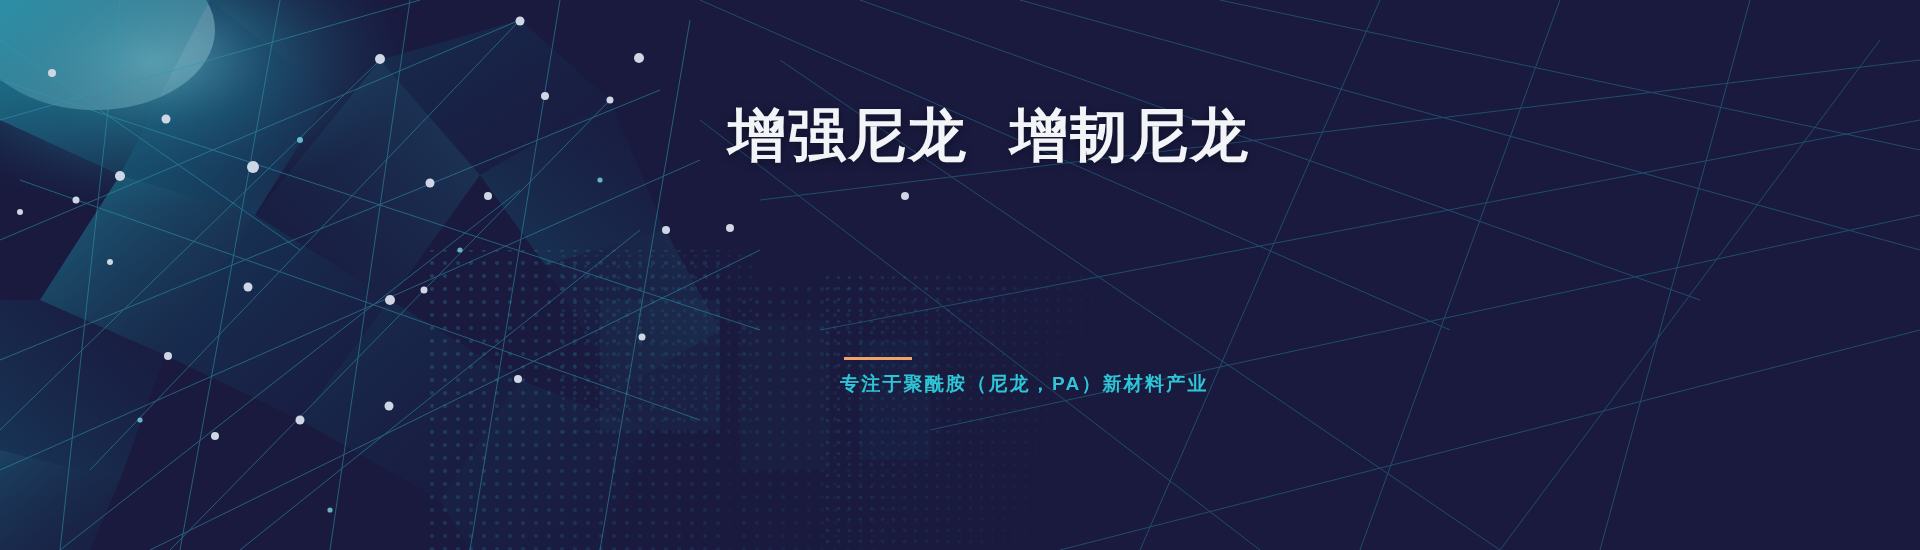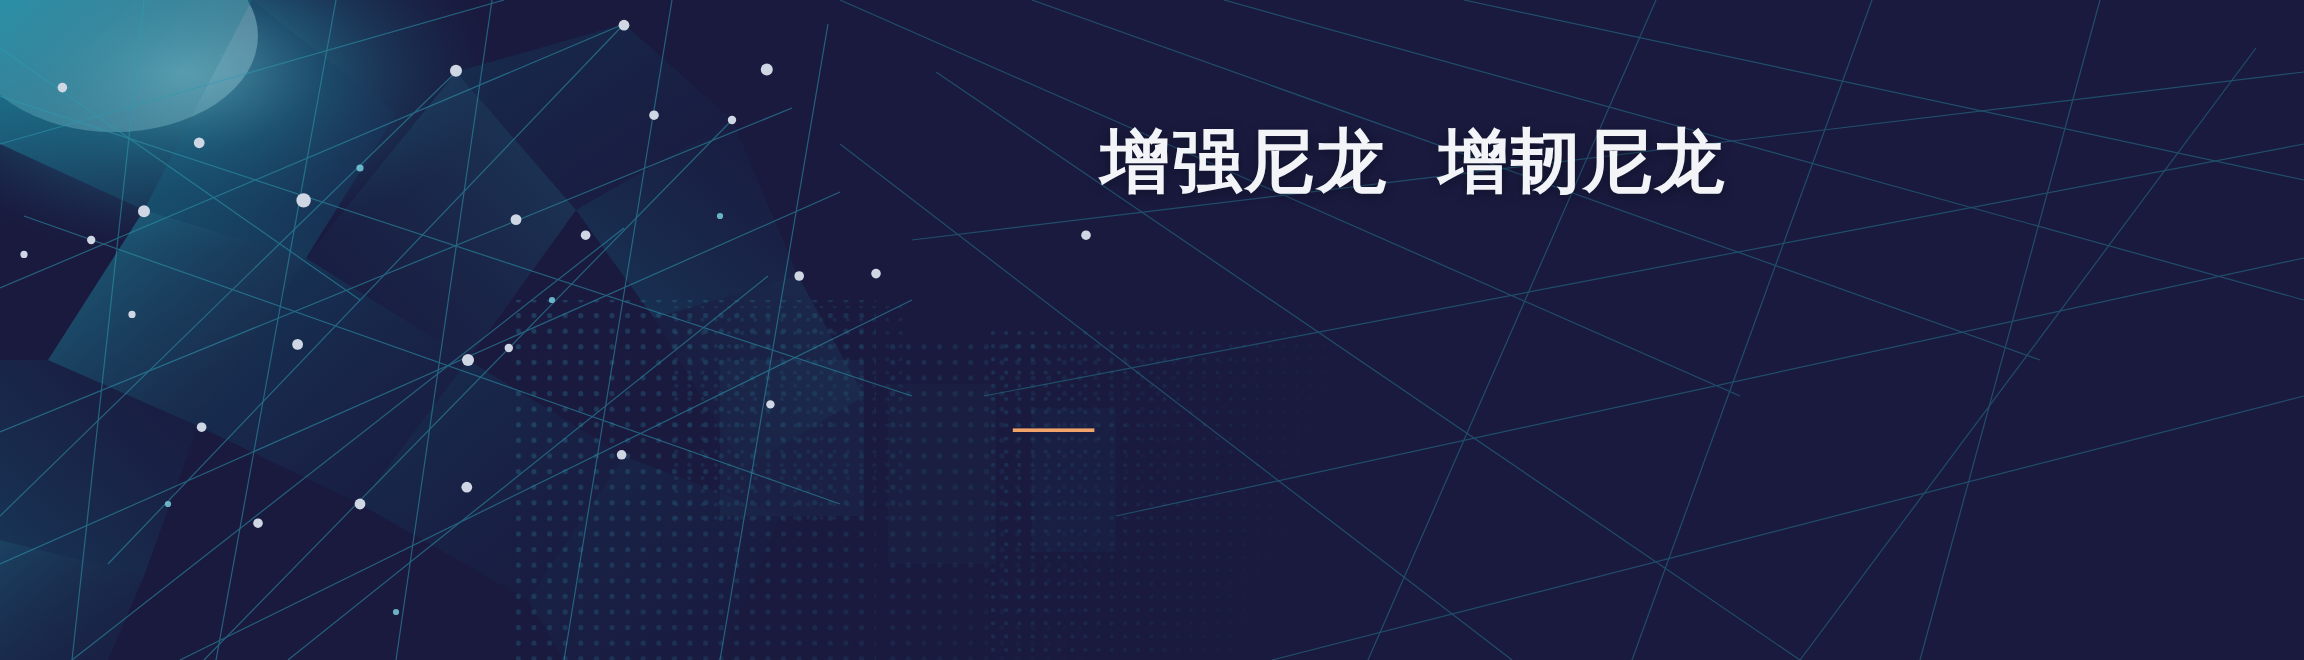--- a/index.html
+++ b/index.html
@@ -17,21 +17,21 @@
   
   .rightfill {
     position:absolute; left:760px; top:0; right:0; bottom:0;
     background:linear-gradient(100deg,#1d1c47 0%,#1b1a42 40%,#191838 100%);
   }
 
   .content {
     position:absolute; left:728px; top:0; width:900px; height:100%;
   }
   .headline {
-    position:absolute; left:0; top:92px; width:900px;text-align:center;
+    position:absolute; left:0; top:92px; width:900px;
   }
   .hl-line {
     color:#f2f4f8;
     font-size:58px;
     font-weight:bold;
     letter-spacing:2px;
     line-height:86px;
     white-space:nowrap;
     text-shadow:0 2px 10px rgba(0,0,0,.35);
   }
@@ -215,15 +215,16 @@
   <div class="content">
 
     <div class="headline">
       <div class="hl-line hl-1">
         <span>增强尼龙</span><span class="gap"></span><span>增韧尼龙</span>
       </div>
     </div>
 
     <div class="divider"></div>
 
+    <div class="tagline">专注于聚酰胺（尼龙，PA）新材料产业</div>
 
   </div>
 </div>
 
 </body></html>

